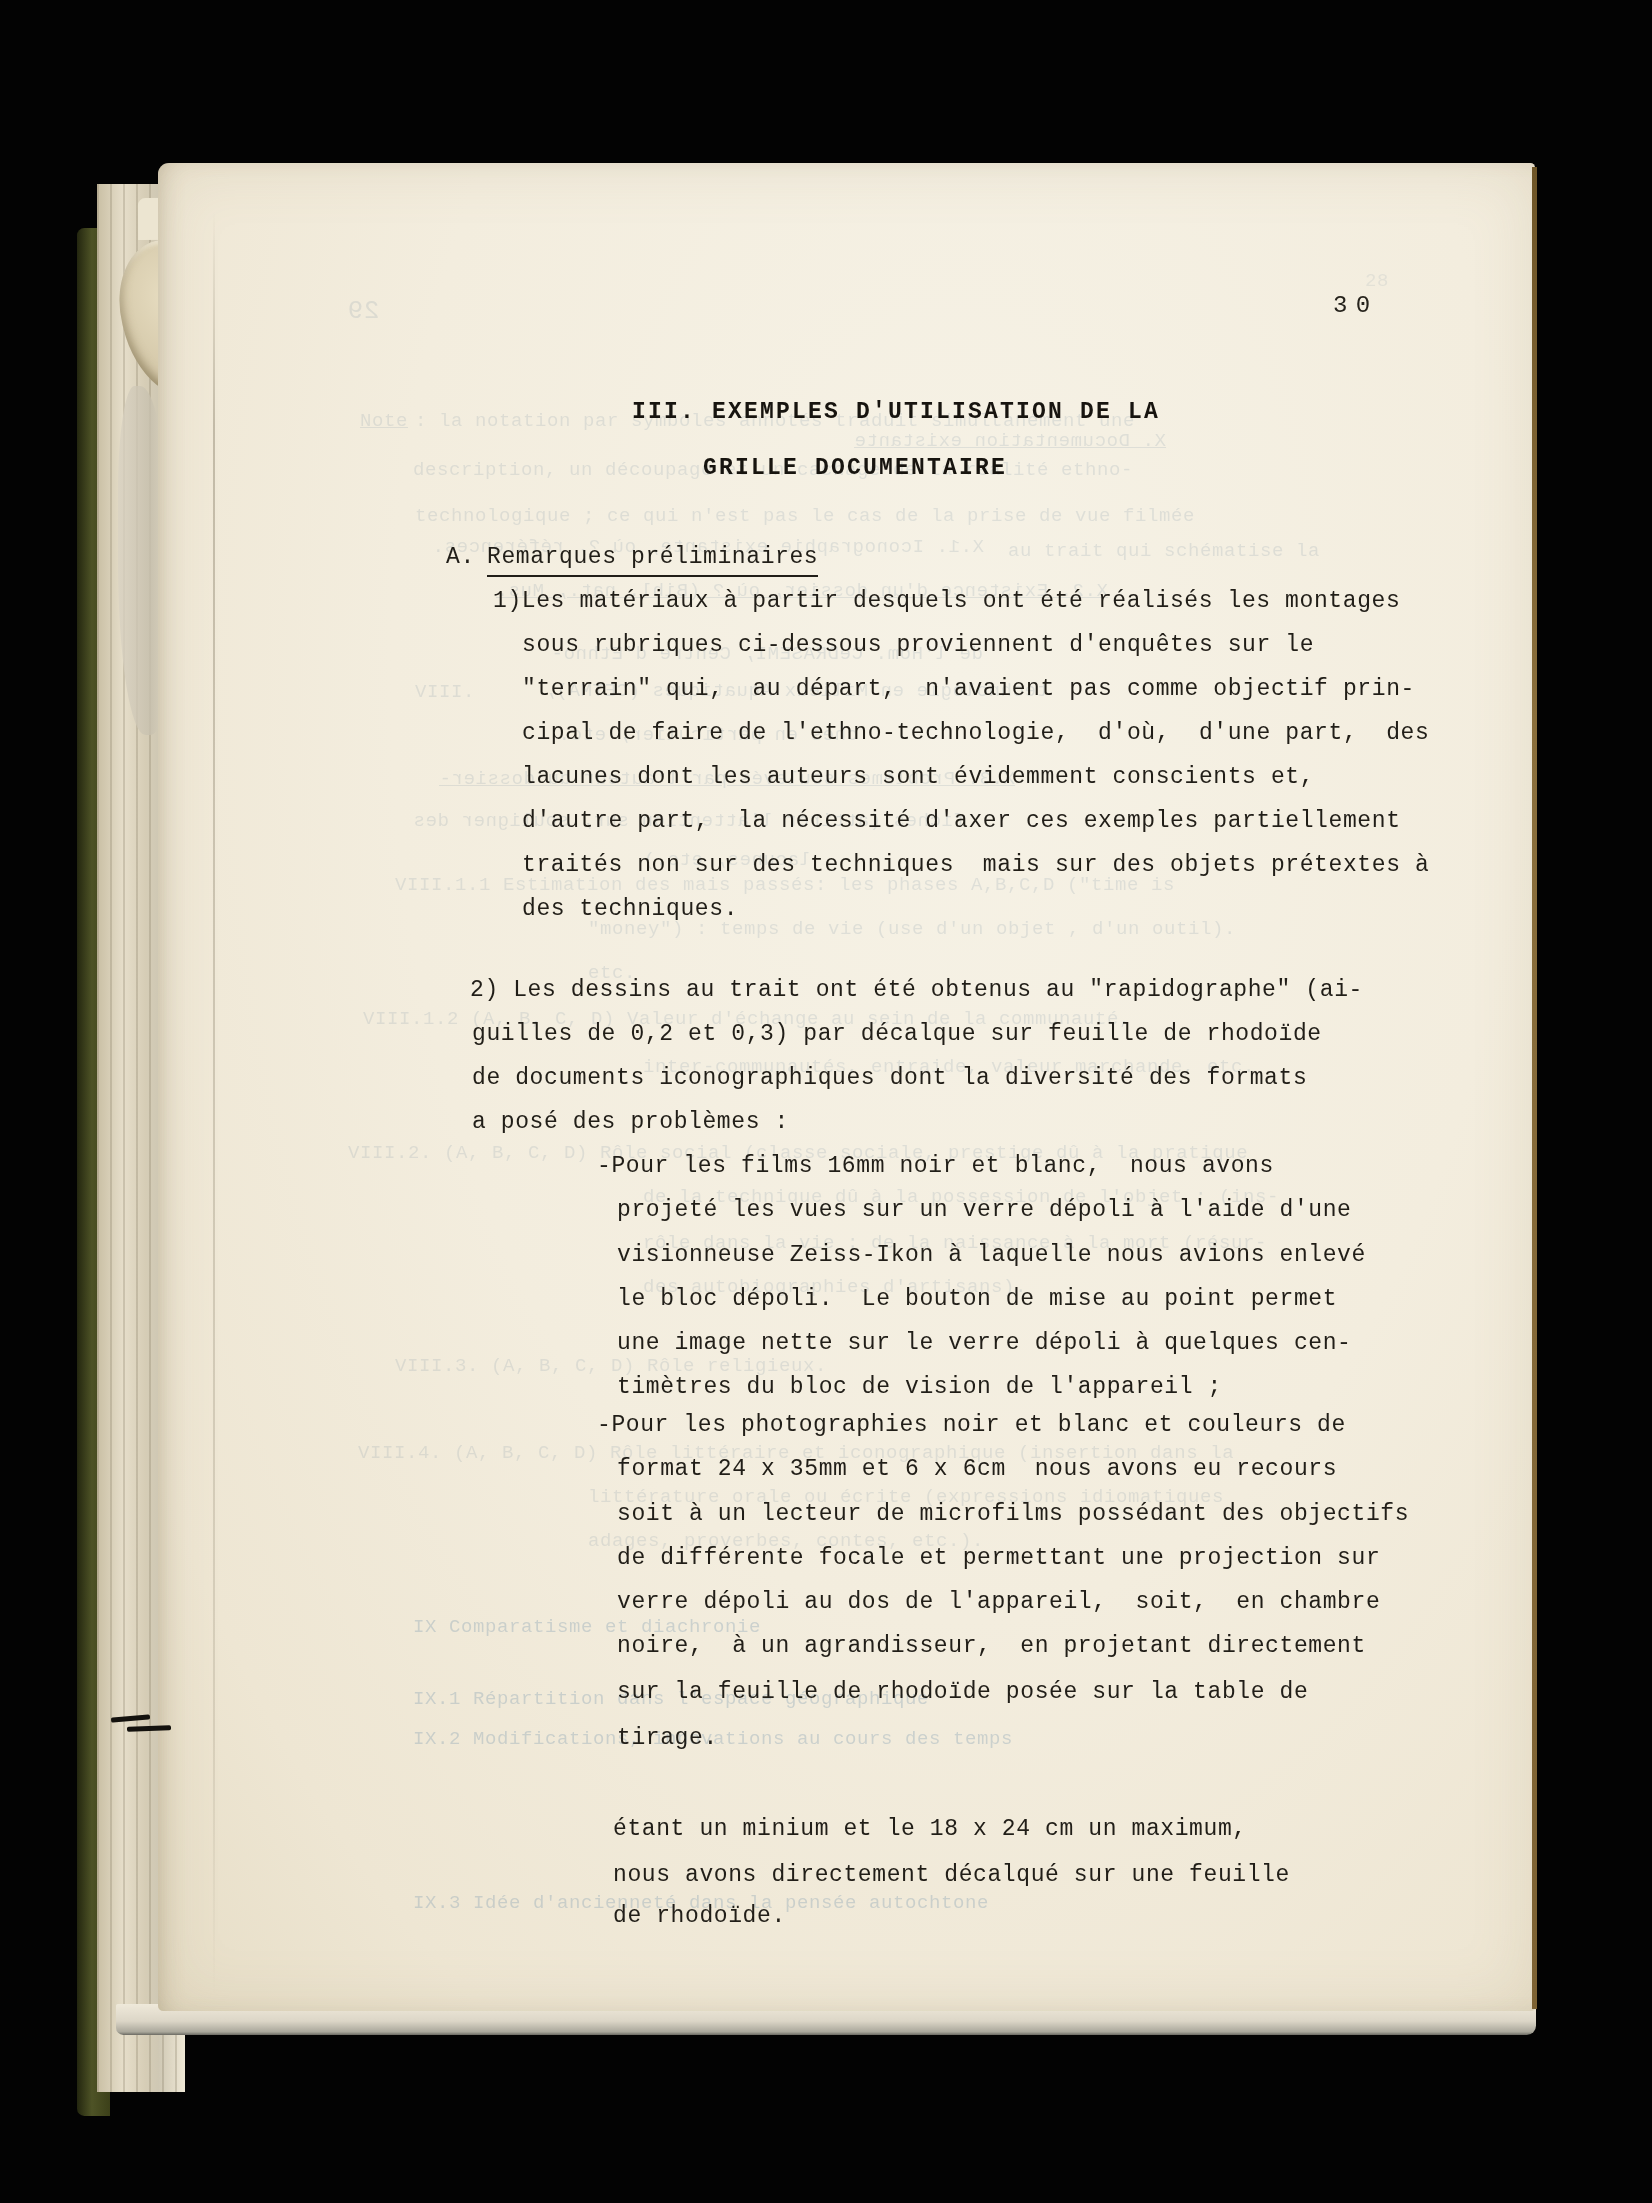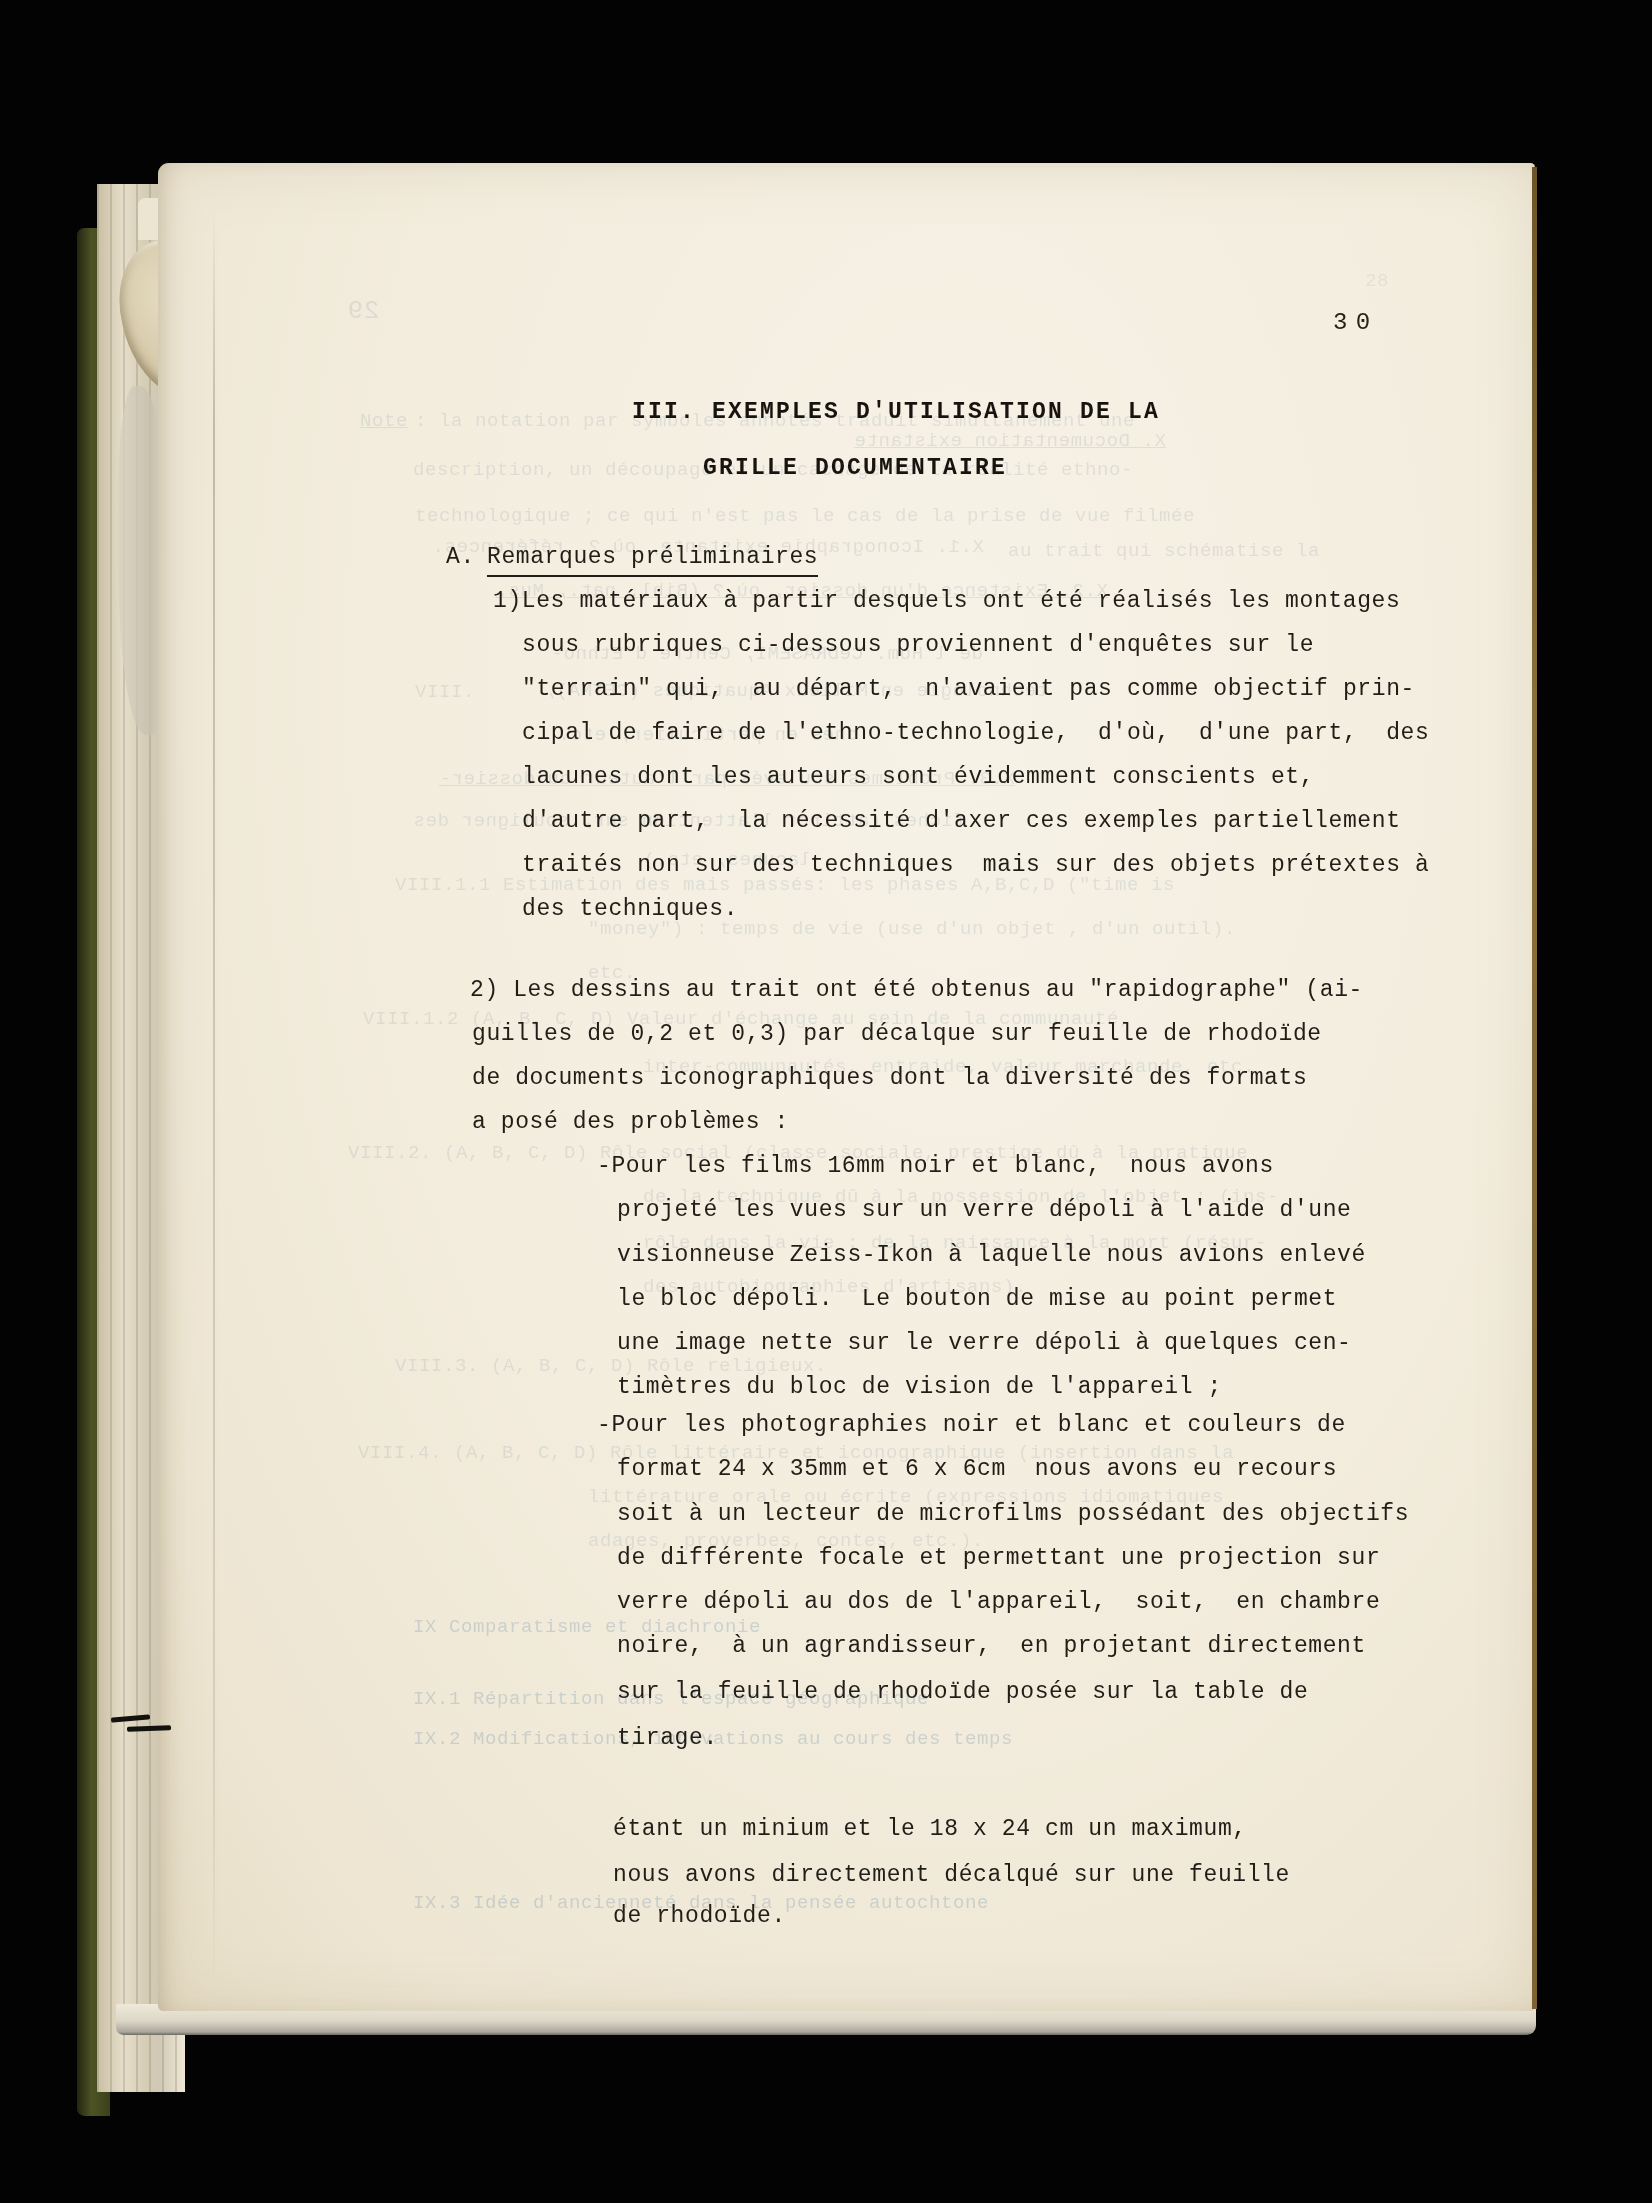--- a/index.html
+++ b/index.html
@@ -36,21 +36,21 @@
   .crease-v{position:absolute;left:213px;top:211px;width:1.8px;height:1786px;
     background:linear-gradient(180deg,rgba(140,130,108,0),rgba(140,130,108,.45) 12%,rgba(140,130,108,.22) 85%,rgba(140,130,108,0));}
   
   .pen-mark{position:absolute;background:#14120e;border-radius:1.8px;}
   .pen1{left:111px;top:1716px;width:39px;height:4.6px;transform:rotate(-5deg);}
   .pen2{left:127px;top:1726px;width:44px;height:4.6px;transform:rotate(-2deg);}
   
   .tl{position:absolute;font-size:23px;color:#211e18;letter-spacing:0.6px;white-space:pre;}
   .title-line{position:absolute;font-size:23px;font-weight:bold;letter-spacing:2.2px;
     color:#17140f;white-space:pre;text-align:center;}
-  .pagenum{position:absolute;left:1333px;top:292px;font-size:24px;letter-spacing:8.3px;color:#26231c;margin-top:17px;}
+  .pagenum{position:absolute;left:1333px;top:292px;font-size:24px;letter-spacing:8.3px;color:#26231c;}
   .h-marker{position:absolute;font-size:23px;color:#211e18;letter-spacing:0.6px;}
   .h-underline{position:absolute;font-size:23px;color:#211e18;letter-spacing:0.6px;
     border-bottom:2.3px solid #211e18;padding-bottom:5px;}
   
   .ghost{position:absolute;font-size:19px;letter-spacing:0.6px;color:#6d869b;opacity:.16;white-space:pre;}
   .ghost.m{transform:scaleX(-1);}
   .ghost.u{text-decoration:underline;}
   .ghost.hl{opacity:.30;color:#7494ad;}
 </style>
 </head>

